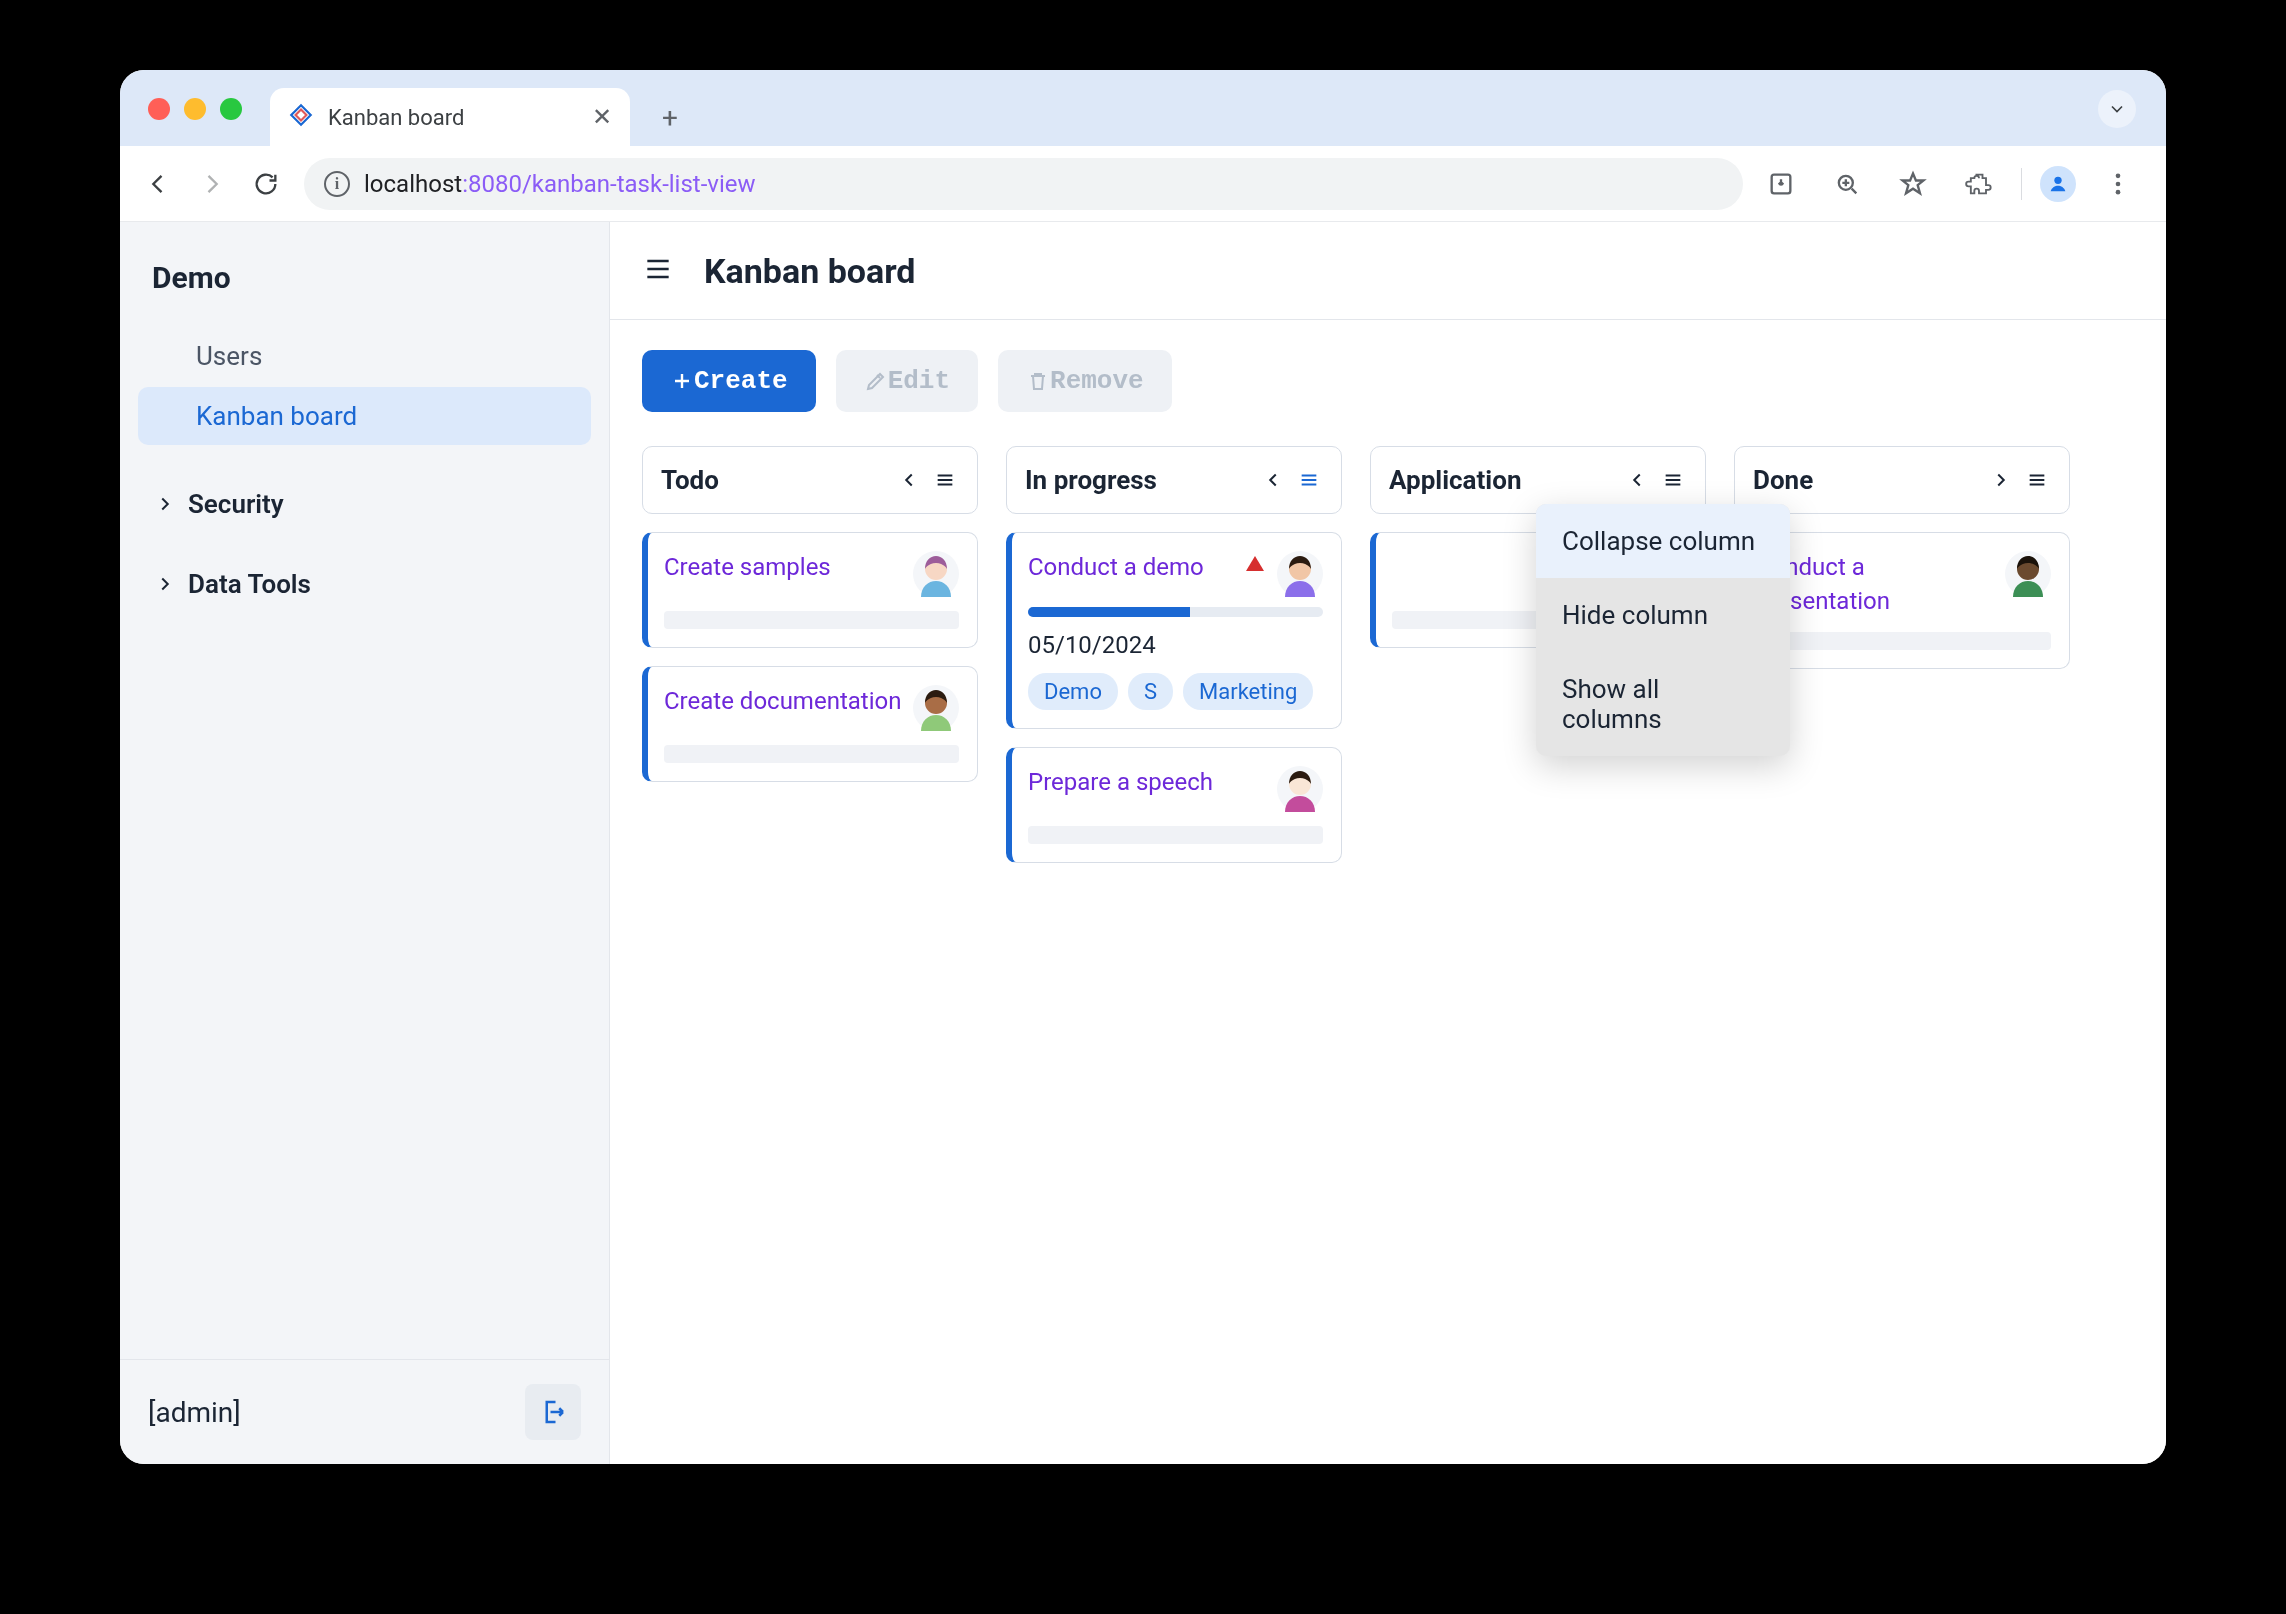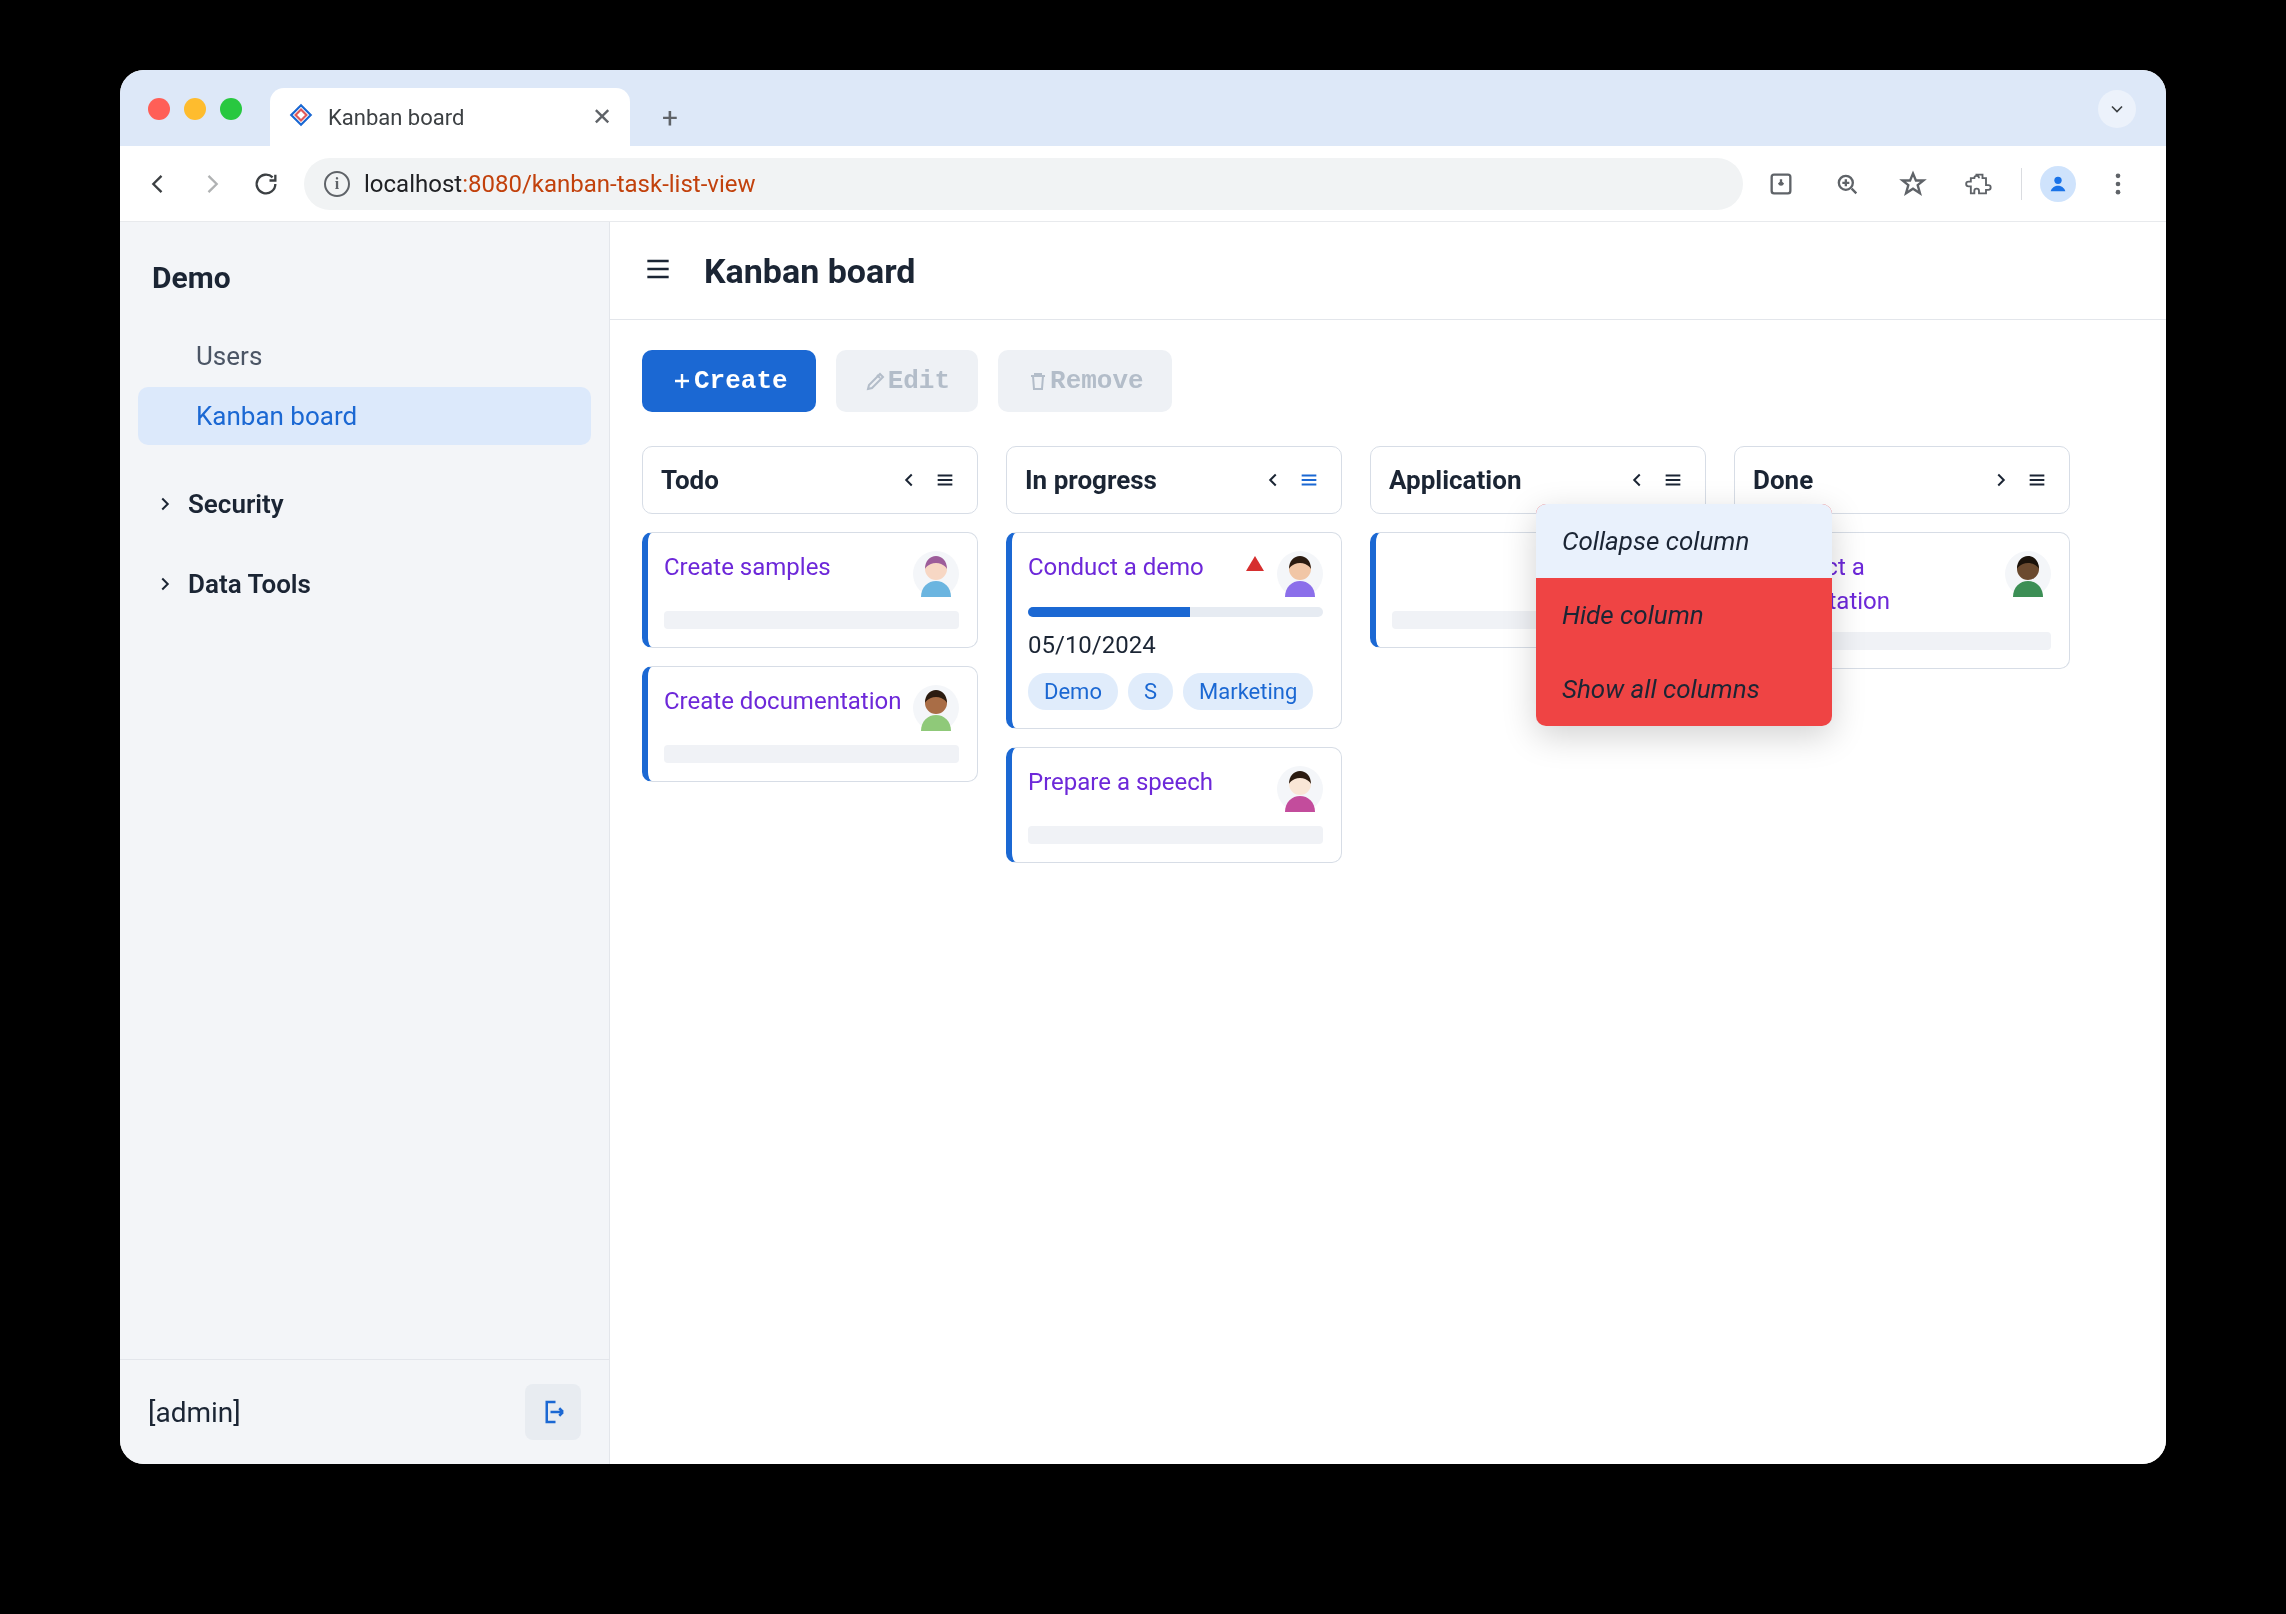--- a/index.html
+++ b/index.html
@@ -69,21 +69,21 @@
   border-radius: 26px;
   display: flex;
   align-items: center;
   padding: 0 20px;
   gap: 14px;
   margin: 0 8px;
 }
 .info-icon { width: 26px; height: 26px; border: 2px solid #5f6368; border-radius: 50%; display:flex; align-items:center; justify-content:center; font-size: 16px; color:#5f6368; font-weight: 600; font-family: serif; }
 .url-text { font-size: 24px; color: #202124; }
 .url-text .host { color: #202124; }
-.url-text .port, .url-text .path { color: #c2410c; }
+.url-text .port, .url-text .path { color: #8b5cf6; }
 .addr-icons { display:flex; gap: 18px; align-items:center; margin-right: 10px; }
 .profile-badge { width: 36px; height: 36px; border-radius: 50%; background: #cfe3fc; display:flex; align-items:center; justify-content:center; }
 .profile-badge svg { width: 22px; height: 22px; fill: #1a73e8; }
 .divider-v { width: 1px; height: 32px; background: #dadce0; }
 
 .app-shell { display: flex; height: calc(100% - 152px); }
 .sidebar {
   width: 490px;
   background: #f3f5f8;
   border-right: 1px solid #e3e6eb;
@@ -154,27 +154,26 @@
 .progress { margin-top: 10px; height: 10px; background:#e6ebf2; border-radius: 5px; overflow:hidden; }
 .progress .fill { height:100%; background:#1b68d3; }
 .date { margin-top: 14px; font-size: 24px; color:#1b2534; }
 .tags { margin-top: 14px; display:flex; flex-wrap:wrap; gap: 10px; }
 .tag { background:#e0ecfb; color:#1b68d3; font-size: 22px; padding: 6px 16px; border-radius: 18px; }
 .placeholder { margin-top: 14px; height: 18px; background:#f0f2f6; border-radius: 4px; }
 
 .context-menu {
   position: absolute;
   left: 926px; top: 58px;
-  width: 296px;
-  background: #ef4444;
+  width: 254px;
+  background: #e5e5e5;
   border-radius: 10px;
   box-shadow: 0 10px 34px rgba(0,0,0,.18);
   overflow: hidden;
   z-index: 50;
-  font-style: italic;
 }
 .menu-item { padding: 22px 26px; font-size: 26px; color:#1b2534; cursor:pointer; }
 .menu-item.hover { background:#e9f1fc; }
 </style>
 </head>
 <body>
 
 <div class="browser-frame">
 
   <div class="tab-bar">

